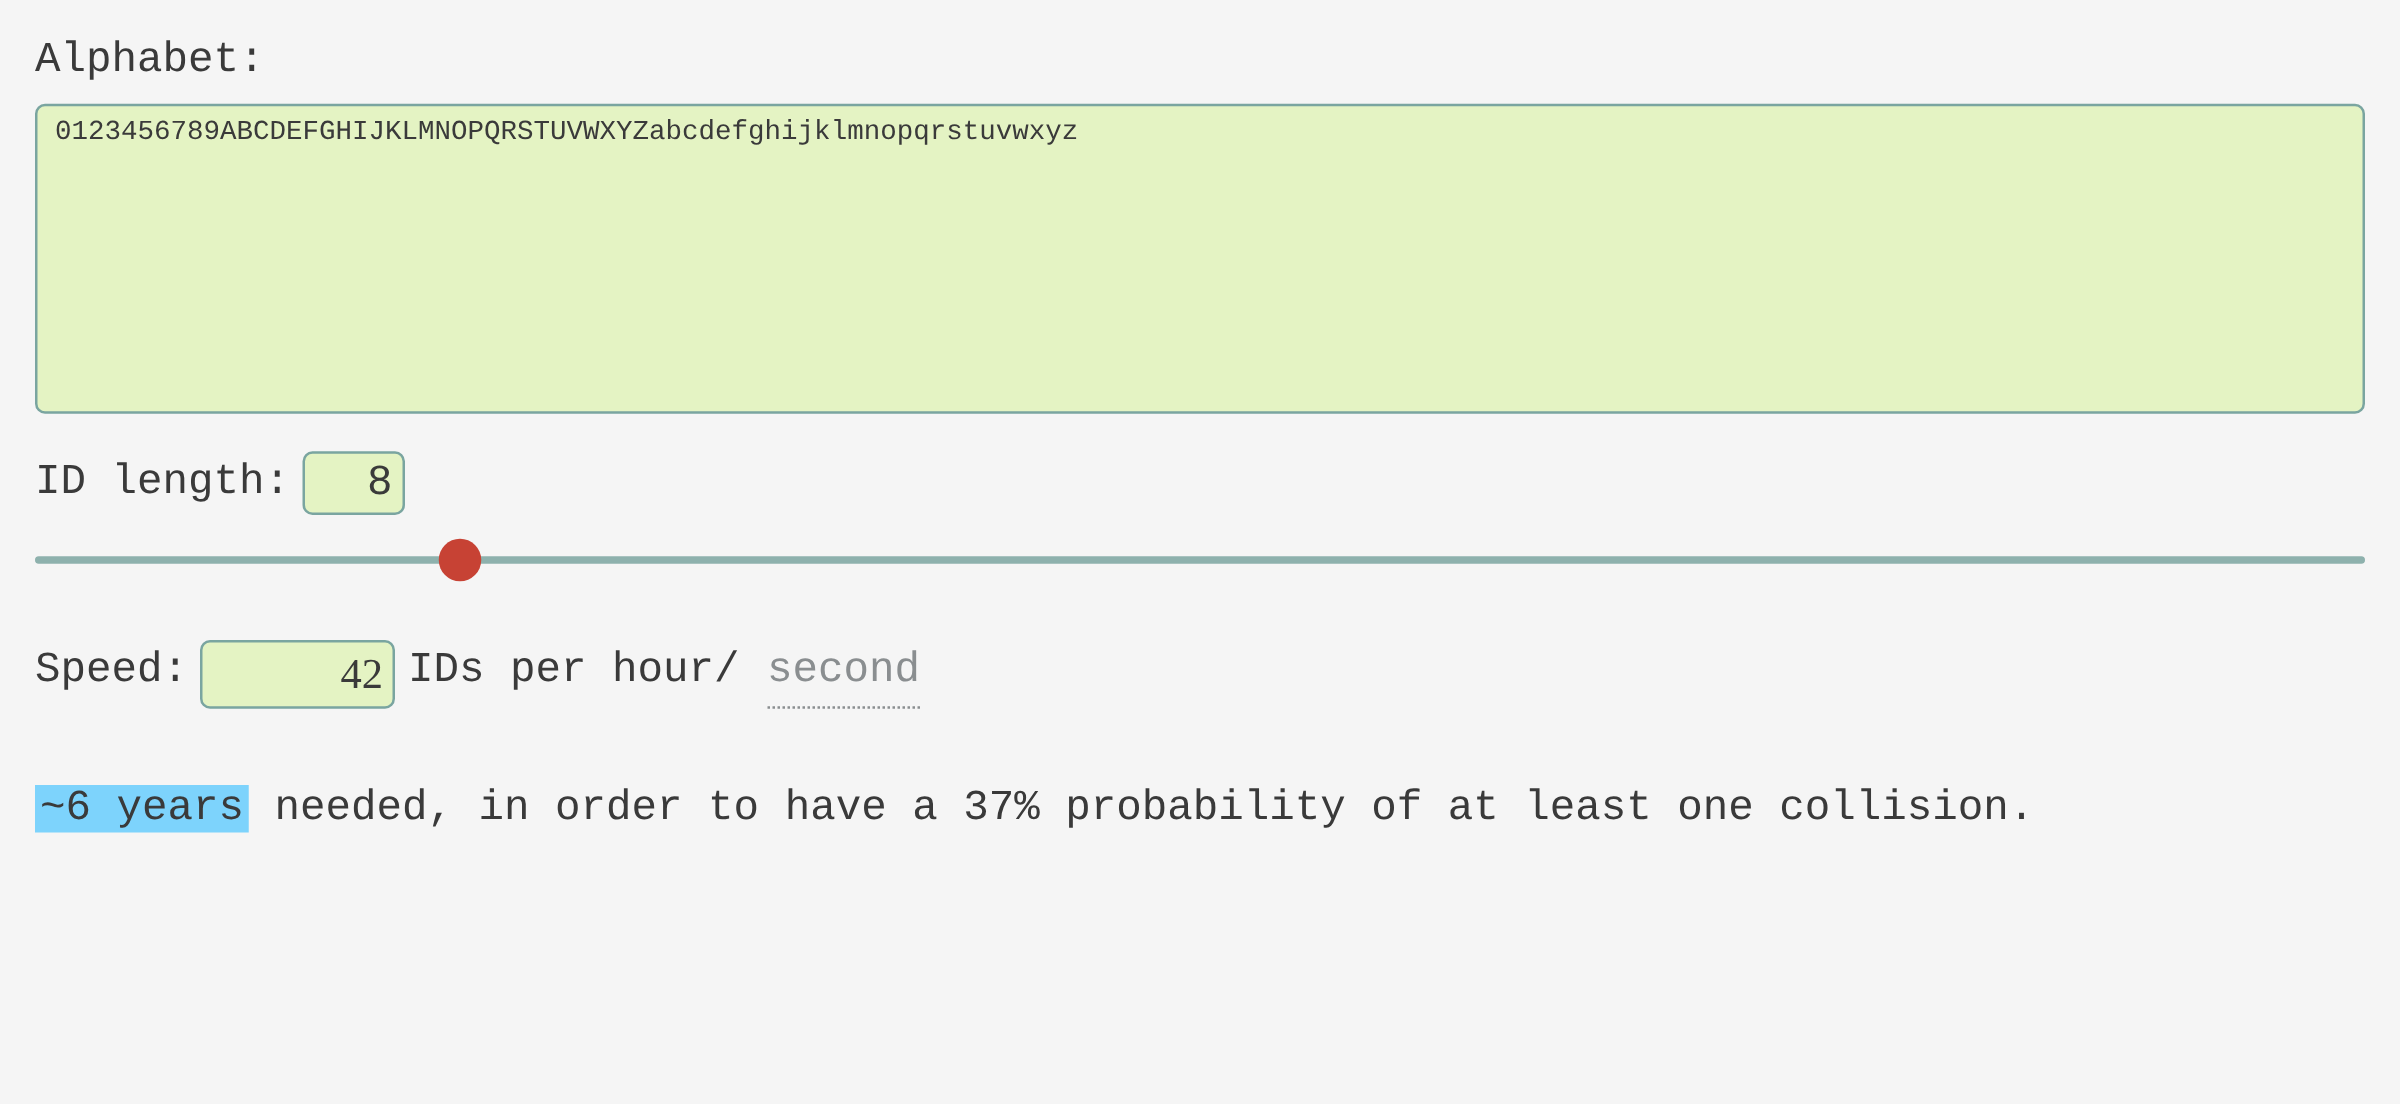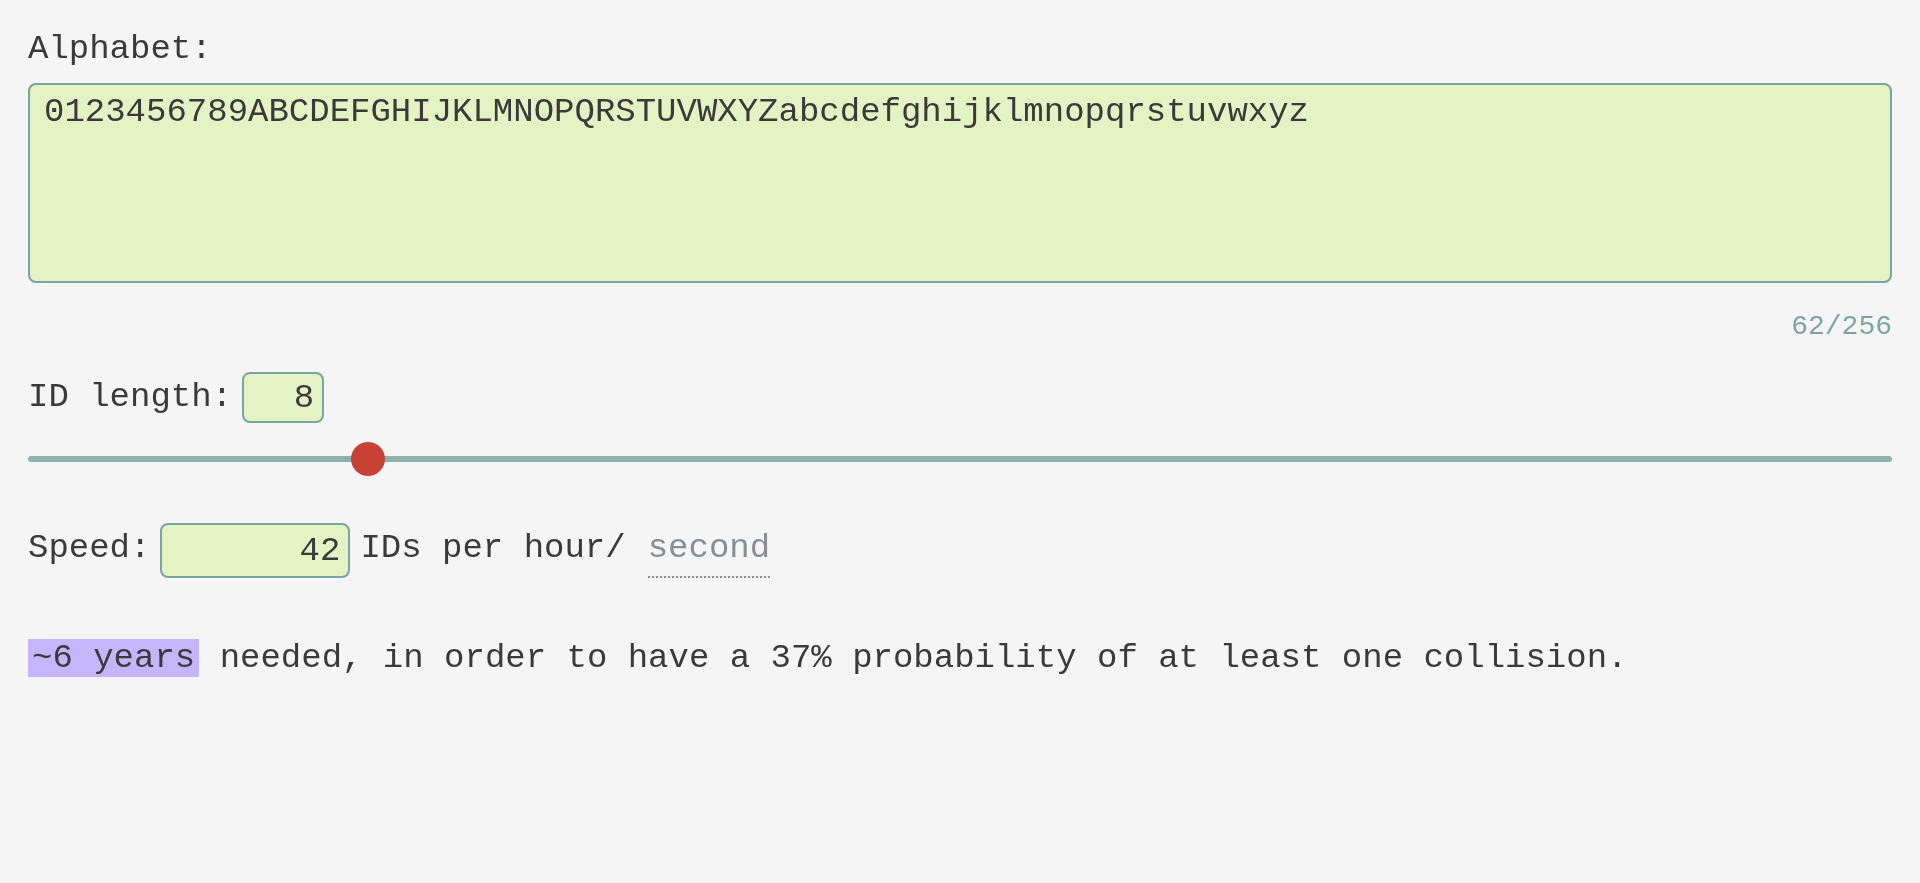--- a/index.html
+++ b/index.html
@@ -13,28 +13,28 @@
       color: #3a3a3a;
     }
     .field-block { margin-bottom: 12px; }
     .field-label {
       display: block;
       margin-bottom: 8px;
       color: #3a3a3a;
     }
     .alphabet-textarea {
       width: 100%;
-      height: 200px;
+      height: 248px;
       resize: none;
       border: 2px solid #7aa5a0;
       border-radius: 8px;
       background: #e4f3c3;
       padding: 8px 14px;
       font-family: inherit;
-      font-size: 34px;
+      font-size: 22px;
       color: #3a3a3a;
       outline: none;
     }
     .counter {
       text-align: right;
       color: #7aa5a0;
       font-size: 28px;
       margin-top: 6px;
       margin-bottom: 24px;
     }
@@ -49,21 +49,21 @@
       border-radius: 8px;
       background: #e4f3c3;
       font-family: inherit;
       font-size: 34px;
       color: #3a3a3a;
       text-align: right;
       padding: 2px 8px;
       outline: none;
     }
     .length-input { width: 82px; }
-    .speed-input  { width: 190px; }
+    .speed-input  { width: 156px; font-family: Liberation Serif, serif; }
 
     
     .slider-wrap {
       position: relative;
       height: 40px;
       margin: 14px 0 44px 0;
     }
     .rail {
       position: absolute;
       left: 0; right: 0;
@@ -107,31 +107,30 @@
       border-bottom: 2px dotted #8a8e90;
       padding-bottom: 2px;
       cursor: pointer;
       margin-left: 12px;
     }
 
     .result-line {
       line-height: 1.9;
     }
     .highlight {
-      background: #c4b5fd;
+      background: #7dd3fc;
       padding: 0 4px;
     }
   </style>
 </head>
 <body>
 
 <div class="field-block">
   <label class="field-label">Alphabet:</label>
   <textarea class="alphabet-textarea" style="">0123456789ABCDEFGHIJKLMNOPQRSTUVWXYZabcdefghijklmnopqrstuvwxyz</textarea>
-  <div class="counter">62/256</div>
 </div>
 
 <div class="row length-row">
   <span>ID length:</span>
   <input class="num-input length-input" type="text" value="8" style="">
 </div>
 
 <div class="slider-wrap">
   <div class="rail"></div>
   <input type="range" class="slider" min="2" max="36" value="8" style="">

